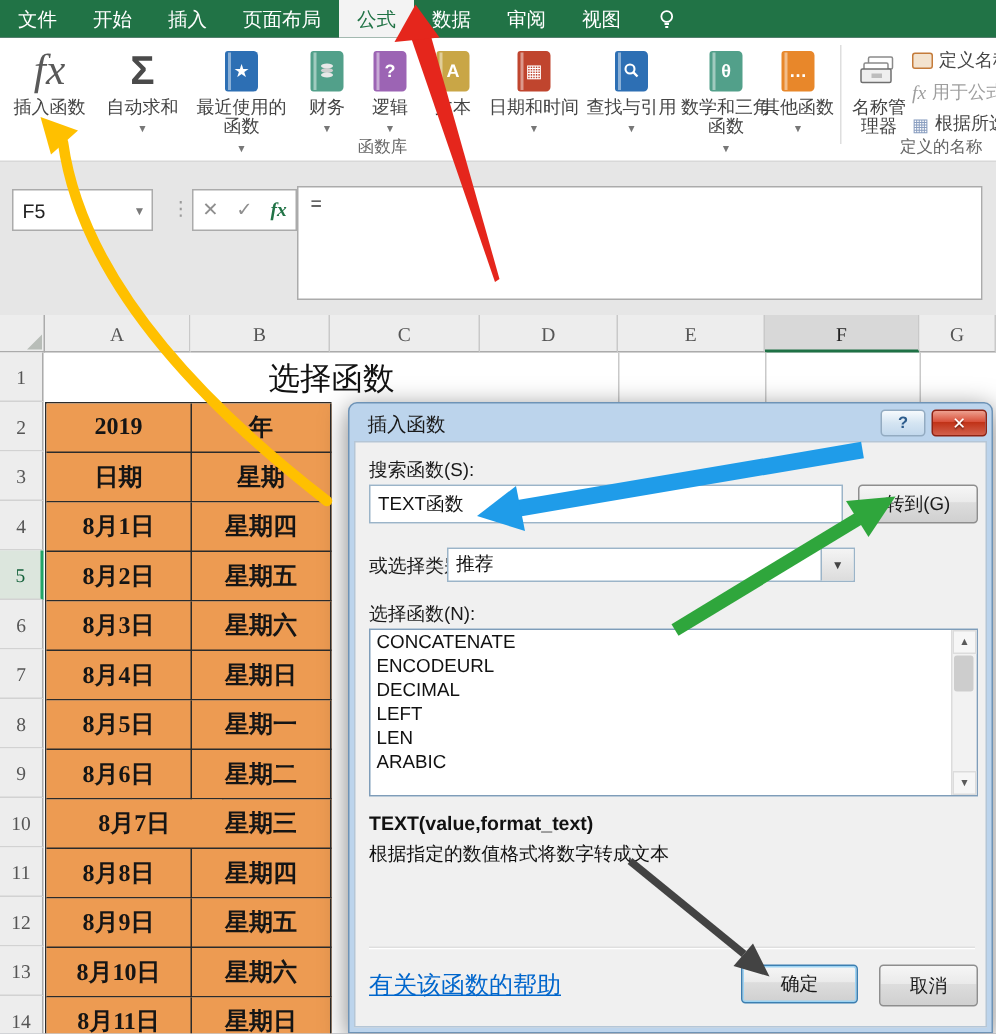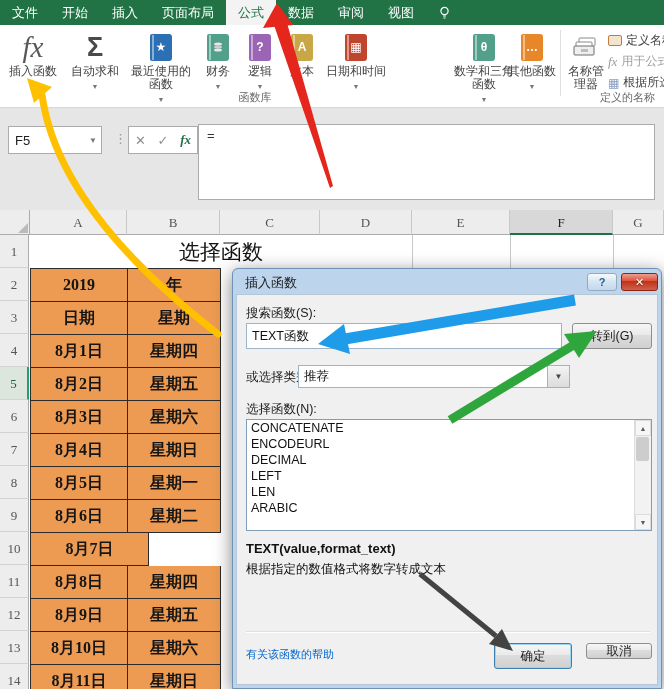--- a/index.html
+++ b/index.html
@@ -65,23 +65,23 @@
   #ddbtn{position:absolute;right:0;top:0;width:21px;height:21px;background:linear-gradient(#f4f4f4,#dcdcdc);border-left:1px solid #9bb4c8;display:flex;align-items:center;justify-content:center;font-size:8px;color:#444}
   #dlist{position:absolute;left:9px;top:124px;width:406px;height:112px;background:#fff;border:1px solid #7f9db9;box-sizing:border-box;overflow:hidden}
   .fli{height:16px;line-height:16px;font-size:12.5px;color:#111;padding-left:4px;white-space:nowrap}
   .fli.sel{background:var(--selection_blue);color:#fff}
   #sbar{position:absolute;right:0;top:0;width:16px;height:110px;background:#f2f2f2;border-left:1px solid #dcdcdc}
   .sarr{position:absolute;left:0;width:16px;height:16px;background:#f6f6f6;border:1px solid #dcdcdc;box-sizing:border-box;font-size:7px;color:#5a5a5a;display:flex;align-items:center;justify-content:center}
   #sthumb{position:absolute;left:1px;top:17px;width:13px;height:24px;background:#cdcdcd;border-radius:2px}
   #dsig{position:absolute;left:9px;top:246px;font-size:13px;font-weight:bold;color:#111}
   #ddesc{position:absolute;left:9px;top:266px;font-size:12.5px;color:#111}
   #dhr{position:absolute;left:9px;top:336px;width:404px;height:1px;background:#dfdfdf;border-bottom:1px solid #fff}
-  #dhelplink{position:absolute;left:9px;top:352px;font-size:11px;color:var(--link_blue);cursor:pointer}
+  #dhelplink{position:absolute;left:9px;top:352px;font-size:16px;color:var(--link_blue);text-decoration:underline;cursor:pointer}
   #dok{left:257px;top:348px;width:78px;height:26px;border-color:#3c7fb1;box-shadow:0 0 0 1px #9ed4f3 inset}
-  #dcancel{left:349px;top:348px;width:66px;height:16px}
+  #dcancel{left:349px;top:348px;width:66px;height:28px}
   
   #arrows{left:0;top:0;width:664px;height:689px;z-index:50;pointer-events:none}
 </style>
 </head>
 <body>
 
 <div id="app">
 
   <div id="tabbar" class="abs">
     <div class="tab">文件</div>
@@ -142,20 +142,32 @@
           <span class="book" style="background:#c9a646">A</span>
         </div>
       <div>文本</div>
       <div class="rarr">▼</div>
     </div>
     <div class="rbtn" style="left:324px;width:64px">
       <div class="ricon">
           <span class="book" style="background:#c0452e">▦</span>
         </div>
       <div>日期和时间</div>
+      <div class="rarr">▼</div>
+    </div>
+    <div class="rbtn" style="left:390px;width:62px">
+      <div class="ricon">
+          <span class="book" style="background:#2d6fb4">
+        <svg width="12" height="12" viewBox="0 0 12 12">
+              <circle cx="5" cy="5" r="3" fill="none" stroke="#fff" stroke-width="1.4"></circle>
+              <path d="M7.3 7.3 10 10" stroke="#fff" stroke-width="1.6"></path>
+            </svg>
+      </span>
+        </div>
+      <div>查找与引用</div>
       <div class="rarr">▼</div>
     </div>
     <div class="rbtn" style="left:454px;width:60px">
       <div class="ricon">
           <span class="book" style="background:#52a08a">θ</span>
         </div>
       <div>数学和三角函数</div>
       <div class="rarr">▼</div>
     </div>
     <div class="rbtn" style="left:506px;width:52px">
@@ -250,20 +262,21 @@
       <div class="oc" style="left:97px;top:99px;width:93px;height:33px">星期五</div>
       <div class="oc" style="left:0;top:132px;width:97px;height:33px">8月3日</div>
       <div class="oc" style="left:97px;top:132px;width:93px;height:33px">星期六</div>
       <div class="oc" style="left:0;top:165px;width:97px;height:33px">8月4日</div>
       <div class="oc" style="left:97px;top:165px;width:93px;height:33px">星期日</div>
       <div class="oc" style="left:0;top:198px;width:97px;height:33px">8月5日</div>
       <div class="oc" style="left:97px;top:198px;width:93px;height:33px">星期一</div>
       <div class="oc" style="left:0;top:231px;width:97px;height:33px">8月6日</div>
       <div class="oc" style="left:97px;top:231px;width:93px;height:33px">星期二</div>
       <div class="oc" style="left:0;top:264px;width:118px;height:33px">8月7日</div>
+      <div class="oc" style="left:97px;top:264px;width:93px;height:33px">星期三</div>
       <div class="oc" style="left:0;top:297px;width:97px;height:33px">8月8日</div>
       <div class="oc" style="left:97px;top:297px;width:93px;height:33px">星期四</div>
       <div class="oc" style="left:0;top:330px;width:97px;height:33px">8月9日</div>
       <div class="oc" style="left:97px;top:330px;width:93px;height:33px">星期五</div>
       <div class="oc" style="left:0;top:363px;width:97px;height:33px">8月10日</div>
       <div class="oc" style="left:97px;top:363px;width:93px;height:33px">星期六</div>
       <div class="oc" style="left:0;top:396px;width:97px;height:33px">8月11日</div>
       <div class="oc" style="left:97px;top:396px;width:93px;height:33px">星期日</div>
     </div>
   </div>

